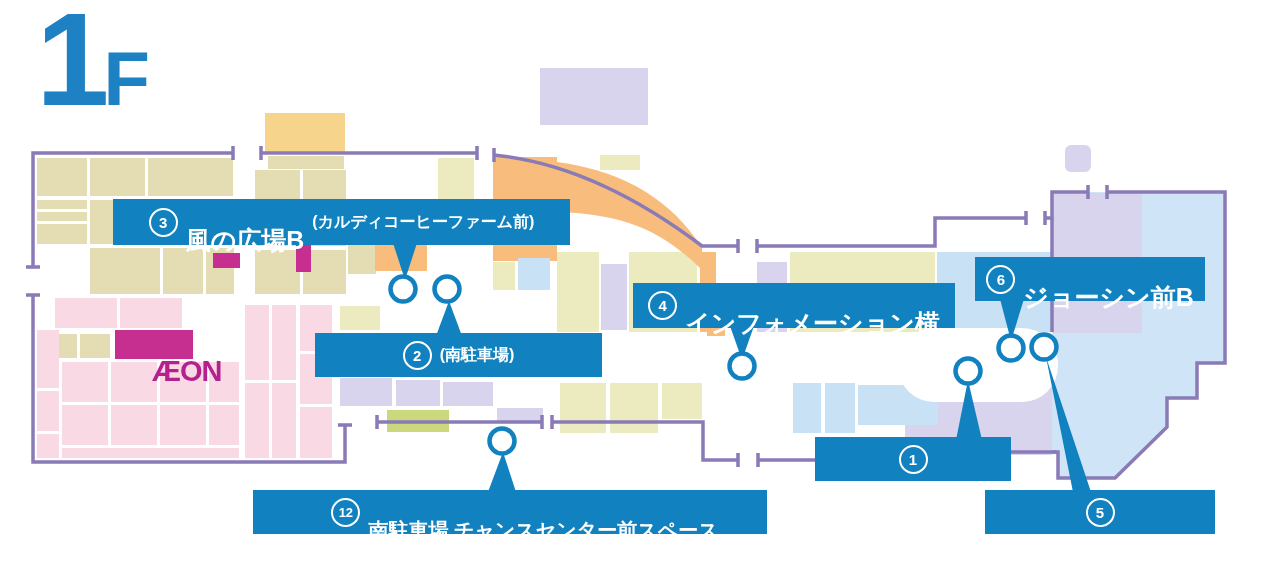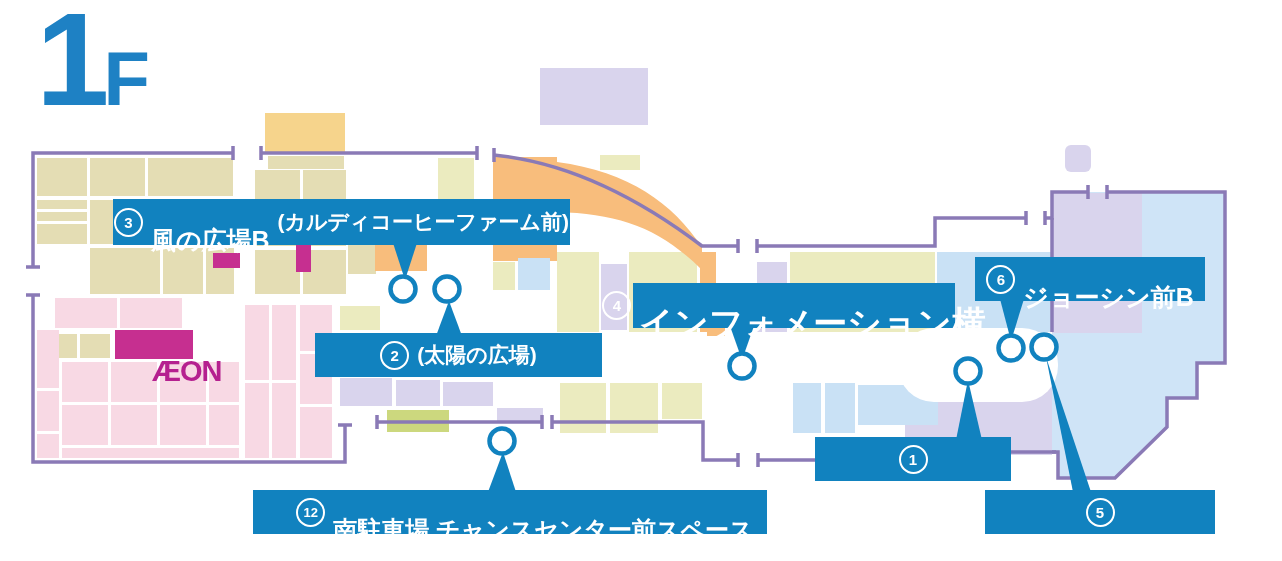--- a/index.html
+++ b/index.html
@@ -9,30 +9,30 @@
   
   #floor{position:absolute;left:36px;top:-6px;color:#1e81c4;font-weight:bold;line-height:1;white-space:nowrap;}
   #floor .f-num{font-size:132px;letter-spacing:-6px;}
   #floor .f-suf{font-size:76px;letter-spacing:-2px;}
   
   .badge{position:absolute;background:#1182bf;color:#fff;display:flex;align-items:center;
          justify-content:center;gap:8px;font-weight:bold;white-space:nowrap;}
   .badge .num{width:25px;height:25px;border:2px solid #fff;border-radius:50%;flex:none;
               display:flex;align-items:center;justify-content:center;font-size:15px;line-height:1;}
   .badge .name{font-size:25px;margin-top:36px;}
-  .badge .note{font-size:21px;}
+  .badge .note{font-size:16px;}
   #b3{left:113px;top:199px;width:457px;height:46px;}
   #b2{left:315px;top:333px;width:287px;height:44px;}
   #b4{left:633px;top:283px;width:322px;height:45px;}
-  #b4 .name{font-size:34px;}
+  #b4 .name{font-size:25px;}
   #b6{left:975px;top:257px;width:230px;height:44px;}
   #b1{left:815px;top:437px;width:196px;height:44px;}
   #b5{left:985px;top:490px;width:230px;height:44px;}
   #b12{left:253px;top:490px;width:484px;height:44px;padding-left:30px;}
-  #b12 .name{font-size:24px;text-align:center;}
+  #b12 .name{font-size:20px;text-align:center;}
   #b12 .num{font-size:13px;}
 </style>
 </head>
 <body>
 
 <div id="stage">
 
 <svg id="map-svg" width="1282" height="561" viewBox="0 0 1282 561">
 
   <g fill="#e4ddb4">
@@ -187,21 +187,21 @@
 </div>
 
 <div class="badge" id="b3">
   <span class="num">3</span>
   <span class="name">風の広場B</span>
   <span class="note">(カルディコーヒーファーム前)</span>
 </div>
 
 <div class="badge" id="b2">
   <span class="num">2</span>
-  <span class="note">(太陽の広場)</span>
+  <span class="note">(南駐車場)</span>
 </div>
 
 <div class="badge" id="b4">
   <span class="num">4</span>
   <span class="name">インフォメーション横</span>
 </div>
 
 <div class="badge" id="b6">
   <span class="num">6</span>
   <span class="name">ジョーシン前B</span>

